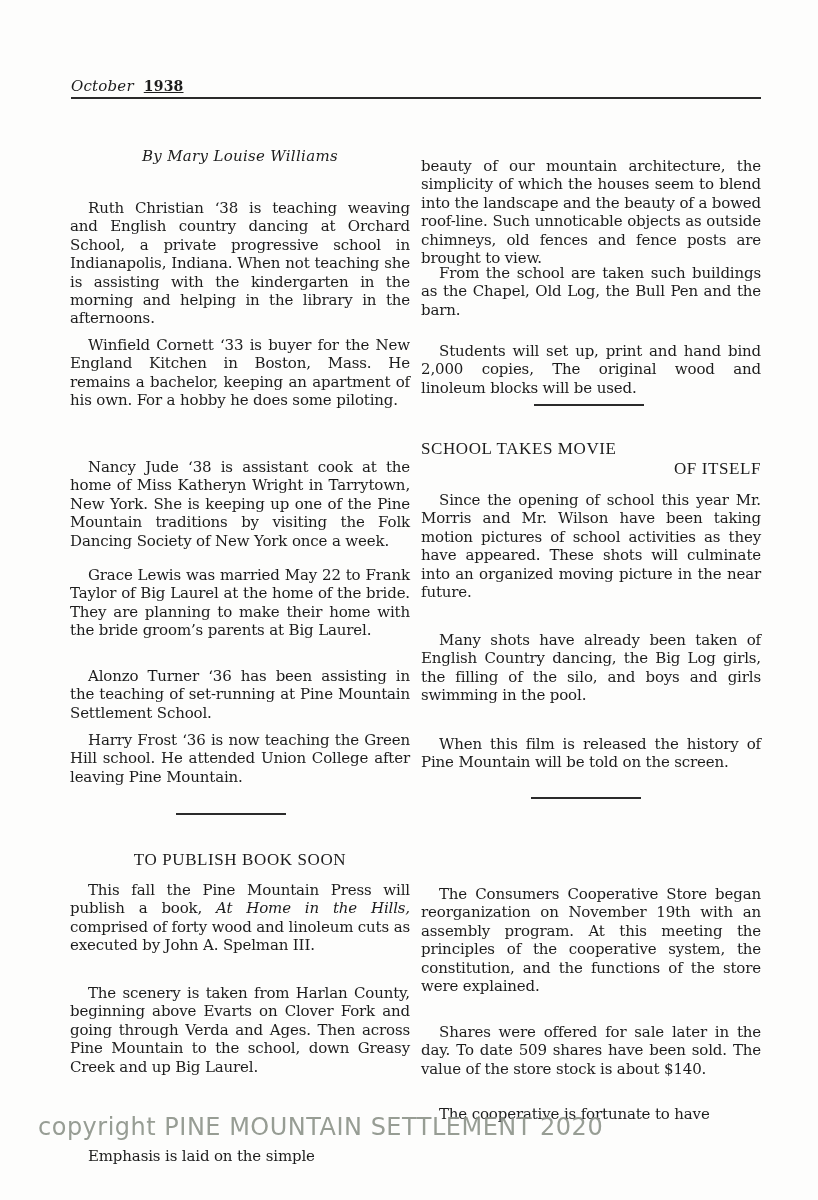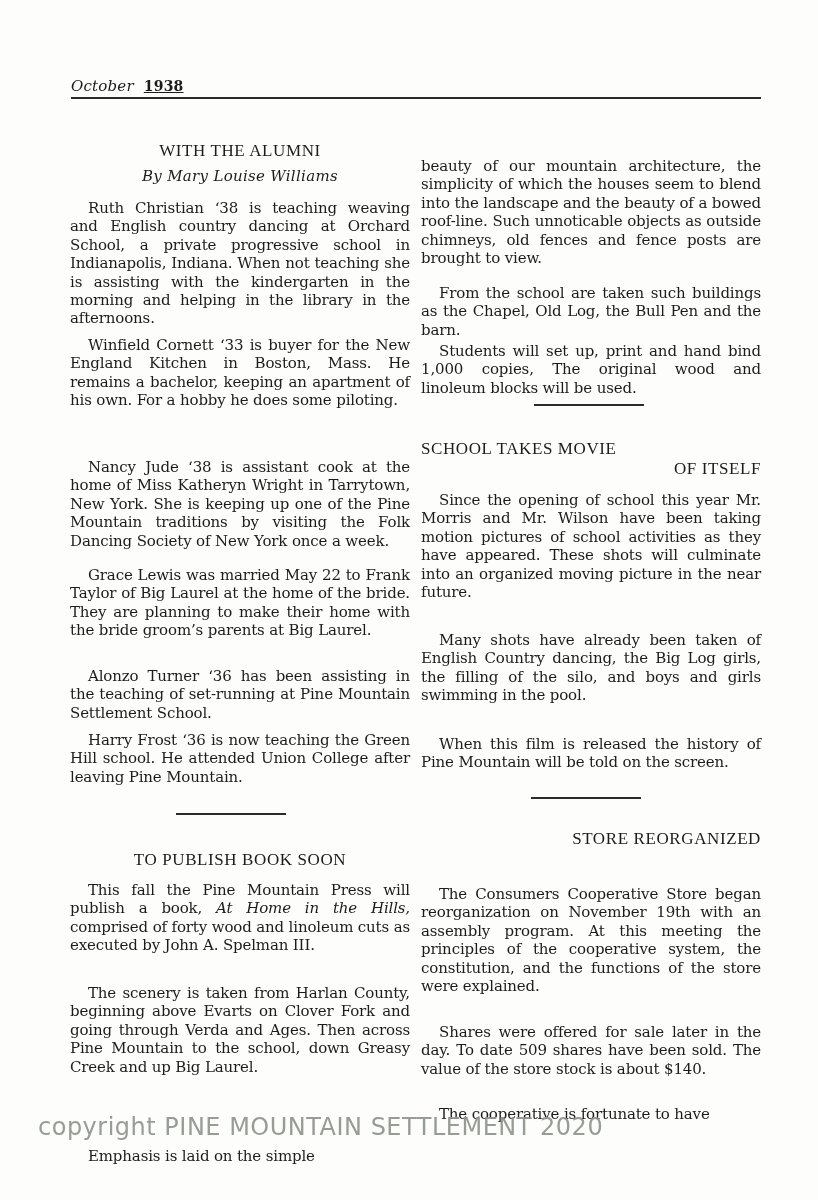--- a/index.html
+++ b/index.html
@@ -108,21 +108,20 @@
 </head>
 <body>
 
 <div class="page-header">
   <span class="date"><span>October</span>&nbsp; <span class="year">1938</span></span>
   <div class="rule"></div>
 </div>
 
 <div class="column col-left">
   <div class="abs" style="top:141px;">
-    <h2 class="headline center">WITH THE ALUMNI</h2>
     <div class="byline">By Mary Louise Williams</div>
   </div>
 
   <p class="para abs" style="top:199px;">Ruth Christian ‘38 is teaching weaving and English country dancing at Orchard School, a private progressive school in Indianapolis, Indiana. When not teaching she is assisting with the kindergarten in the morning and helping in the library in the afternoons.</p>
   <p class="para abs" style="top:336px;">Winfield Cornett ‘33 is buyer for the New England Kitchen in Boston, Mass. He remains a bachelor, keeping an apartment of his own. For a hobby he does some piloting.</p>
   <p class="para abs" style="top:458px;">Nancy Jude ‘38 is assistant cook at the home of Miss Katheryn Wright in Tarrytown, New York. She is keeping up one of the Pine Mountain traditions by visiting the Folk Dancing Society of New York once a week.</p>
   <p class="para abs" style="top:566px;">Grace Lewis was married May 22 to Frank Taylor of Big Laurel at the home of the bride. They are planning to make their home with the bride groom’s parents at Big Laurel.</p>
   <p class="para abs" style="top:667px;">Alonzo Turner ‘36 has been assisting in the teaching of set-running at Pine Mountain Settlement School.</p>
   <p class="para abs" style="top:731px;">Harry Frost ‘36 is now teaching the Green Hill school. He attended Union College after leaving Pine Mountain.</p>
 
@@ -134,22 +133,22 @@
     <h2 class="headline center">TO PUBLISH BOOK SOON</h2>
   </div>
 
   <p class="para abs" style="top:881px;"><span>This fall the Pine Mountain Press will publish a book, </span><em>At Home in the Hills,</em><span> comprised of forty wood and linoleum cuts as executed by John A. Spelman III.</span></p>
   <p class="para abs" style="top:984px;">The scenery is taken from Harlan County, beginning above Evarts on Clover Fork and going through Verda and Ages. Then across Pine Mountain to the school, down Greasy Creek and up Big Laurel.</p>
   <p class="para abs" style="top:1105px;margin-top:42px;">Emphasis is laid on the simple</p>
 </div>
 
 <div class="column col-right">
   <p class="para abs noindent" style="top:138px;">beauty of our mountain architecture, the simplicity of which the houses seem to blend into the landscape and the beauty of a bowed roof-line. Such unnoticable objects as outside chimneys, old fences and fence posts are brought to view.</p>
-  <p class="para abs" style="top:284px;">From the school are taken such buildings as the Chapel, Old Log, the Bull Pen and the barn.</p>
-  <p class="para abs" style="top:342px;">Students will set up, print and hand bind 1,000 copies, The original wood and linoleum blocks will be used.</p>
+  <p class="para abs" style="top:264px;">From the school are taken such buildings as the Chapel, Old Log, the Bull Pen and the barn.</p>
+  <p class="para abs" style="top:342px;">Students will set up, print and hand bind 2,000 copies, The original wood and linoleum blocks will be used.</p>
 
   <div class="abs" style="top:404px;">
     <div class="divider" style="margin-left:113px;"></div>
   </div>
 
   <div class="abs" style="top:439px;">
     <h2 class="headline">
       <span>SCHOOL TAKES MOVIE</span>
       <span class="line2">OF ITSELF</span>
     </h2>
@@ -158,21 +157,20 @@
   <p class="para abs" style="top:491px;">Since the opening of school this year Mr. Morris and Mr. Wilson have been taking motion pictures of school activities as they have appeared. These shots will culminate into an organized moving picture in the near future.</p>
   <p class="para abs" style="top:631px;">Many shots have already been taken of English Country dancing, the Big Log girls, the filling of the silo, and boys and girls swimming in the pool.</p>
   <p class="para abs" style="top:735px;">When this film is released the history of Pine Mountain will be told on the screen.</p>
 
   <div class="abs" style="top:797px;">
     <div class="divider" style="margin-left:110px;"></div>
   </div>
 
   <div class="abs" style="top:829px;">
     <h2 class="headline">
-      <span class="line2">STORE REORGANIZED</span>
     </h2>
   </div>
 
   <p class="para abs" style="top:885px;">The Consumers Cooperative Store began reorganization on November 19th with an assembly program. At this meeting the principles of the cooperative system, the constitution, and the functions of the store were explained.</p>
   <p class="para abs" style="top:1023px;">Shares were offered for sale later in the day. To date 509 shares have been sold. The value of the store stock is about $140.</p>
   <p class="para abs" style="top:1105px;">The cooperative is fortunate to have</p>
 </div>
 
 <div class="watermark">copyright PINE MOUNTAIN SETTLEMENT 2020</div>
 

